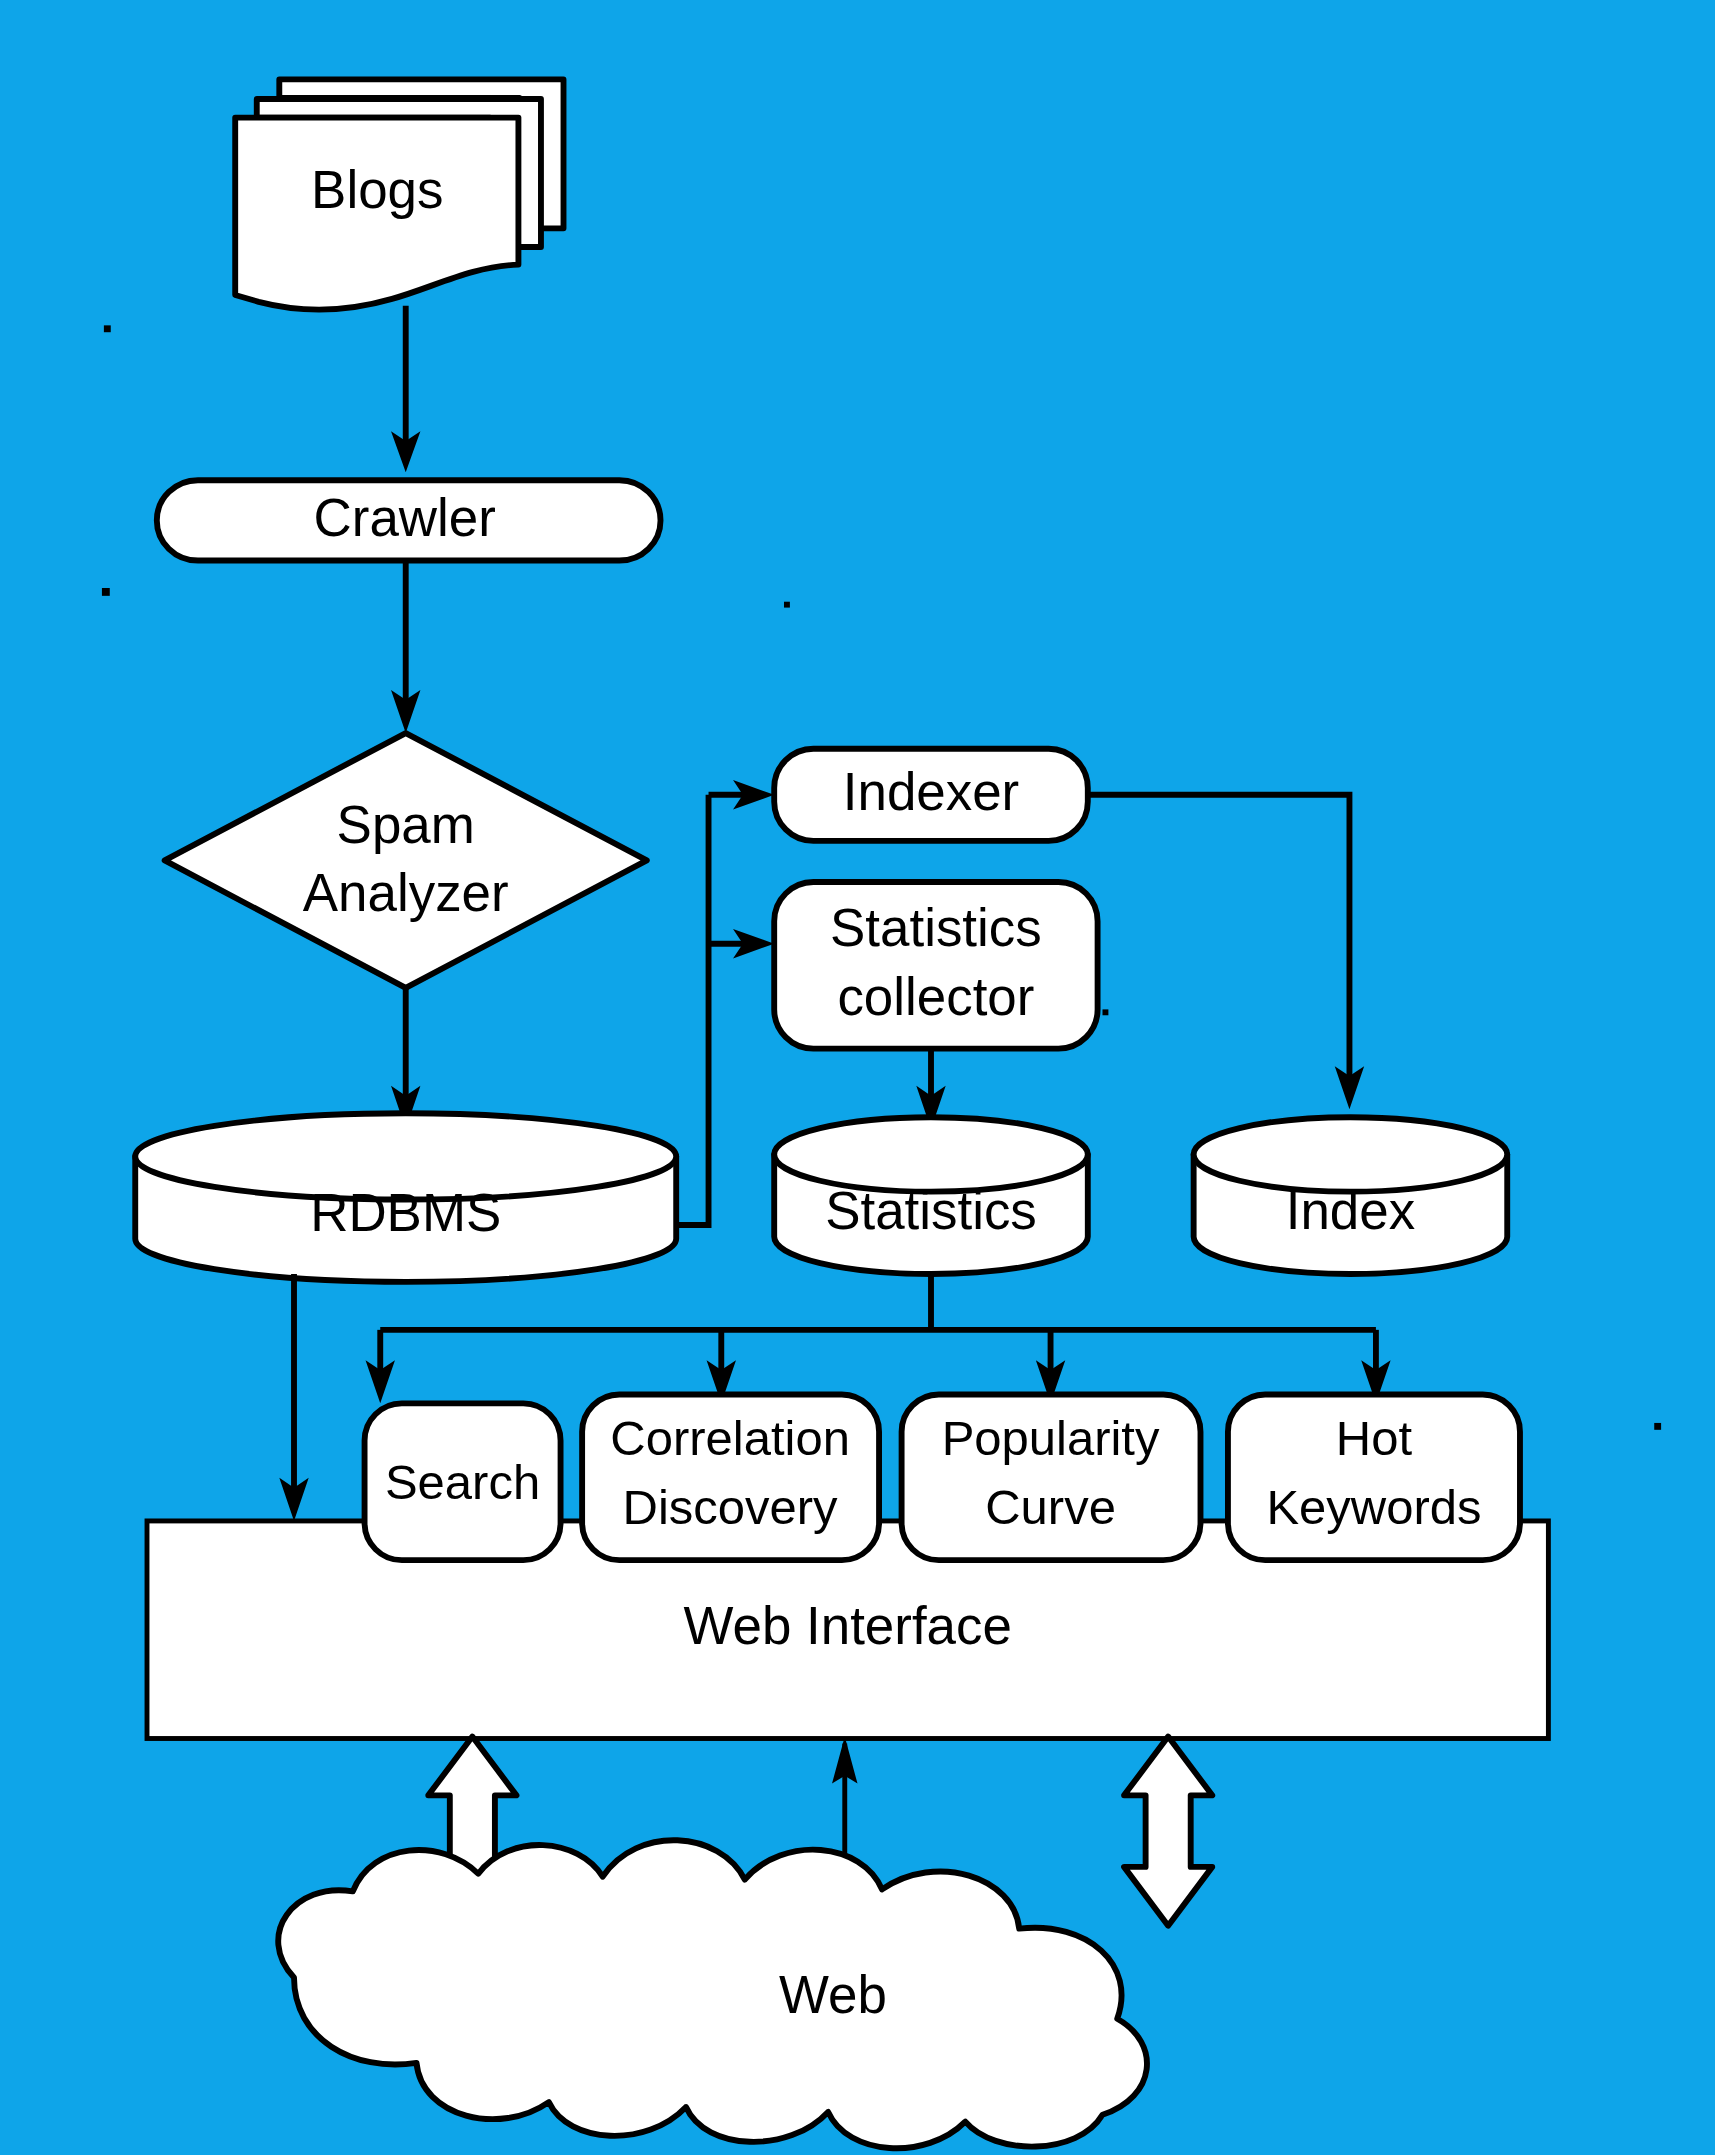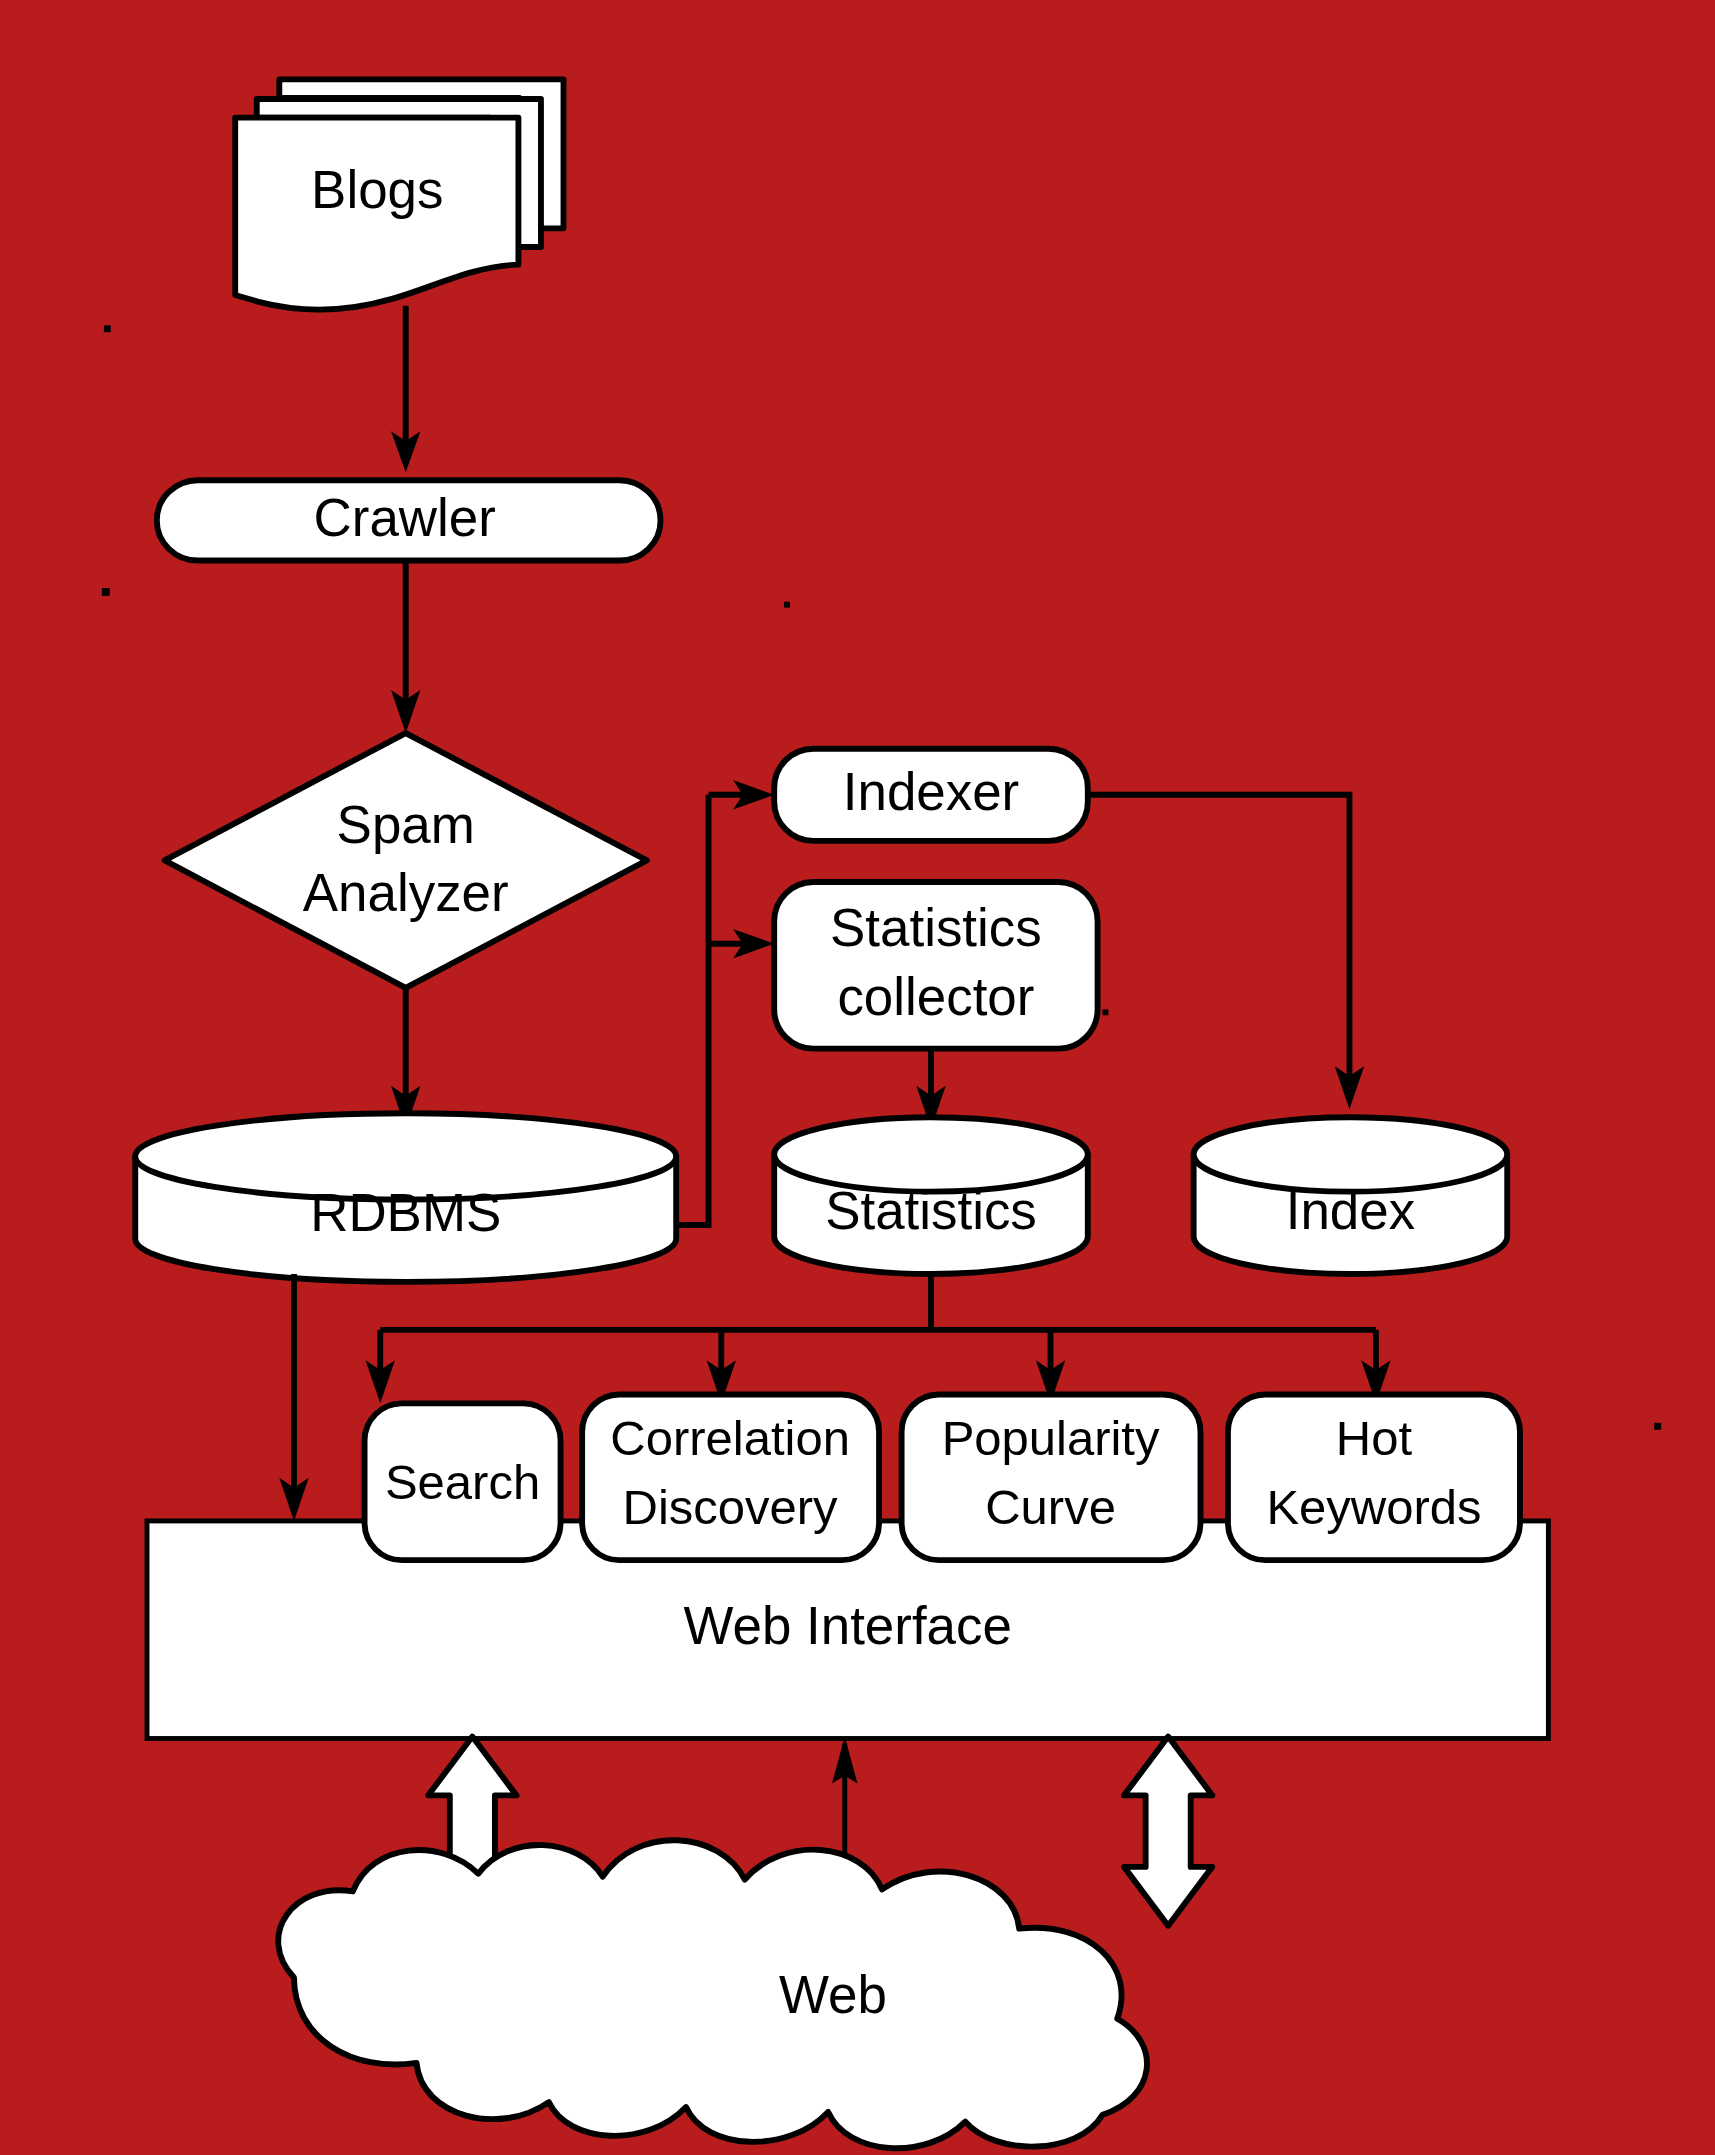--- a/index.html
+++ b/index.html
@@ -8,21 +8,21 @@
     padding: 0;
     background: #ffffff;
   }
   body {
     font-family: "Liberation Sans", sans-serif;
   }
   #diagram-root {
     position: relative;
     width: 1715px;
     height: 2155px;
-    background: #b91c1c;
+    background: #0ea5e9;
     overflow: hidden;
   }
   svg#flow-svg {
     display: block;
     width: 1715px;
     height: 2155px;
   }
   .shape-stroke {
     fill: #ffffff;
     stroke: #000000;

